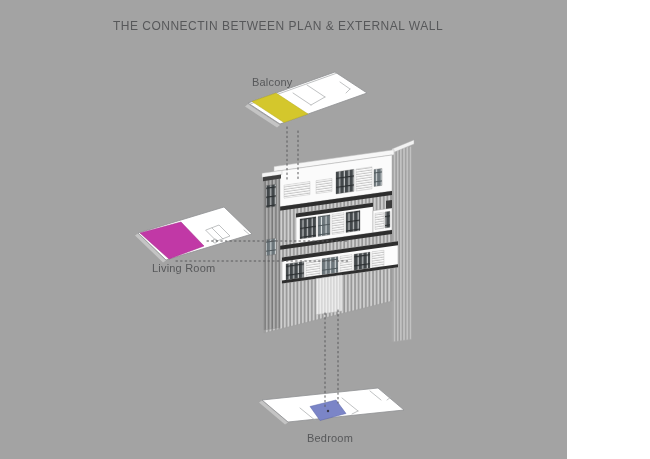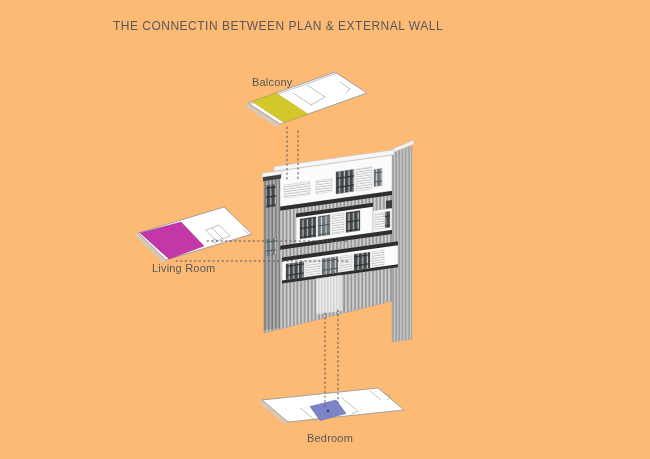--- a/index.html
+++ b/index.html
@@ -1,16 +1,16 @@
 <!DOCTYPE html>
 <html><head>
 <meta charset="utf-8">
 <style>
   html,body{margin:0;padding:0;background:#ffffff;}
-  #canvas{position:relative;width:650px;height:459px;background:#fdba74;overflow:hidden;
+  #canvas{position:relative;width:567px;height:459px;background:#a3a3a3;overflow:hidden;
           font-family:"Liberation Sans",sans-serif;}
   svg text{font-family:"Liberation Sans",sans-serif;}
   .title-text{font-size:12px;letter-spacing:.5px;}
   .plan-label{font-size:11px;letter-spacing:.2px;}
   .outline{fill:#ffffff;stroke:#8f9193;stroke-width:.8;stroke-linejoin:round;}
   .inner{fill:none;stroke:#a5a7a9;stroke-width:.7;stroke-linejoin:round;stroke-linecap:round;}
   .shadow{fill:#cccccc;opacity:.8;}
   .dotted{fill:none;stroke:#5a5b5d;stroke-width:1;stroke-dasharray:1.5 3.1;stroke-linecap:round;}
   .slab{fill:#2e2e2e;}
   .whiteband{fill:#fbfbfb;stroke:#b2b2b2;stroke-width:.5;}

